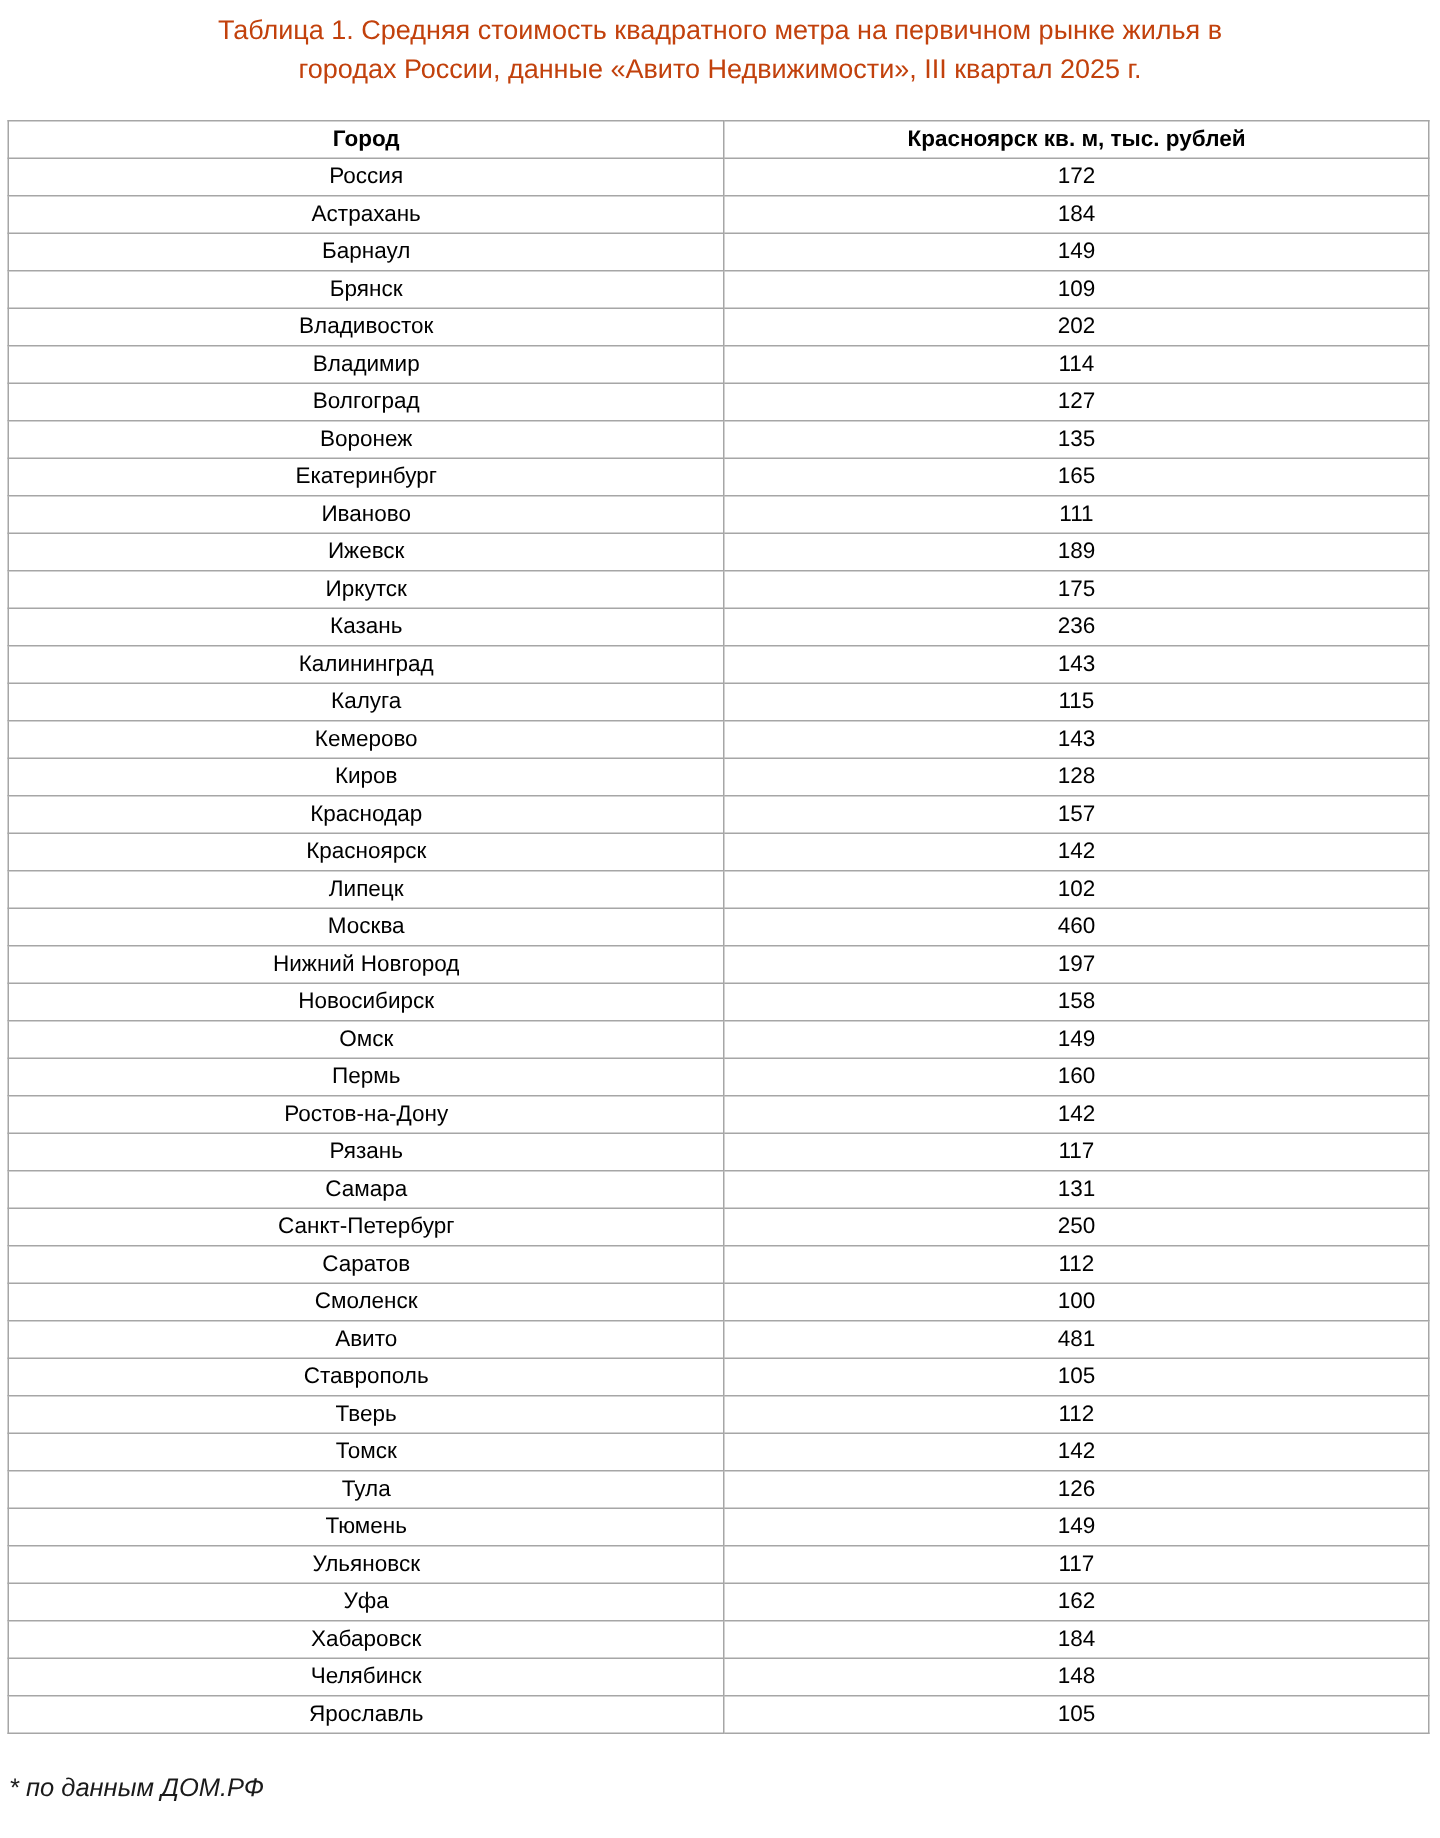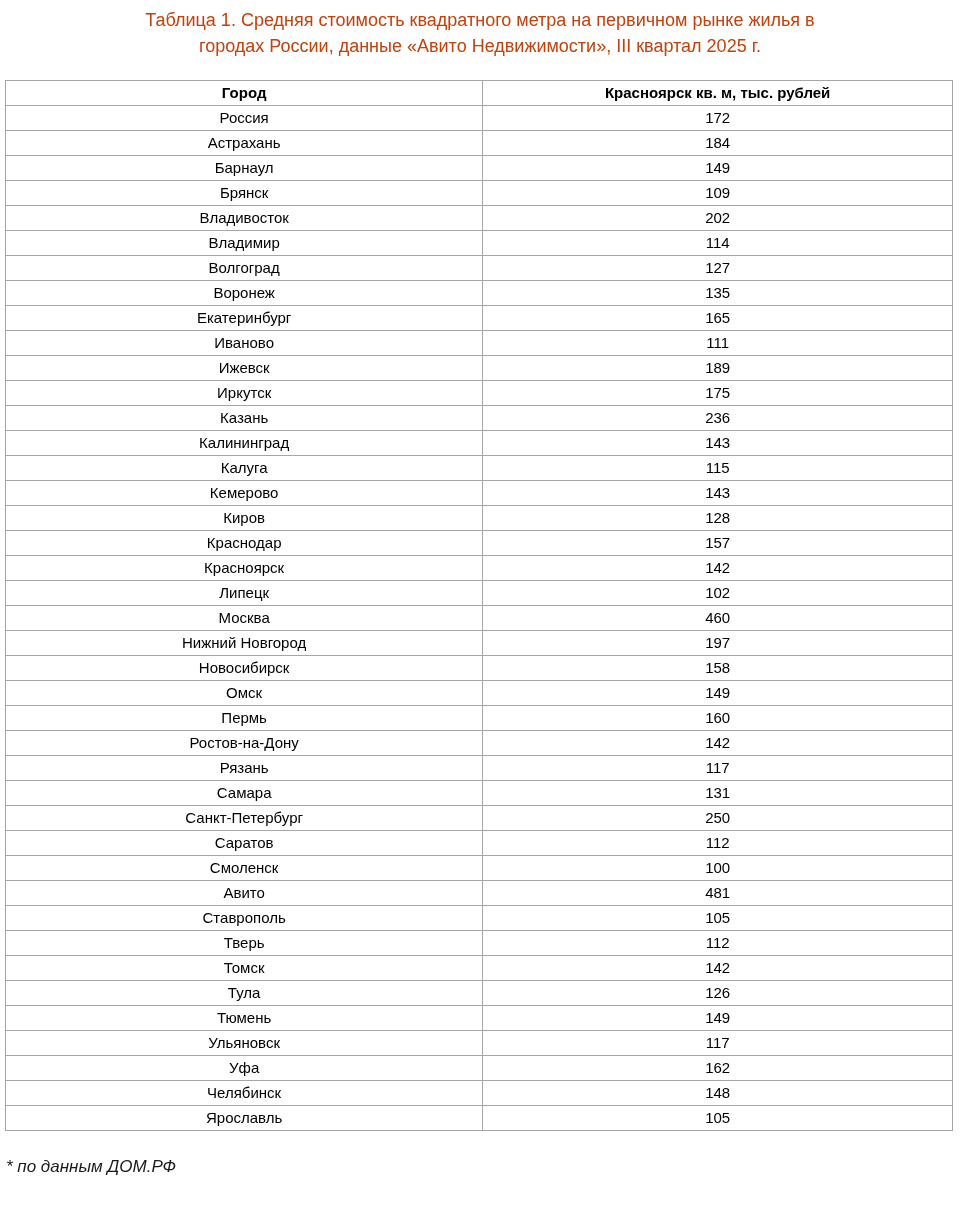--- a/index.html
+++ b/index.html
@@ -231,20 +231,24 @@
         </tr>
         <tr>
           <td>Ульяновск</td>
           <td>117</td>
         </tr>
         <tr>
           <td>Уфа</td>
           <td>162</td>
         </tr>
         <tr>
+          <td>Хабаровск</td>
+          <td>184</td>
+        </tr>
+        <tr>
           <td>Челябинск</td>
           <td>148</td>
         </tr>
         <tr>
           <td>Ярославль</td>
           <td>105</td>
         </tr>
       </tbody>
   </table>
 

